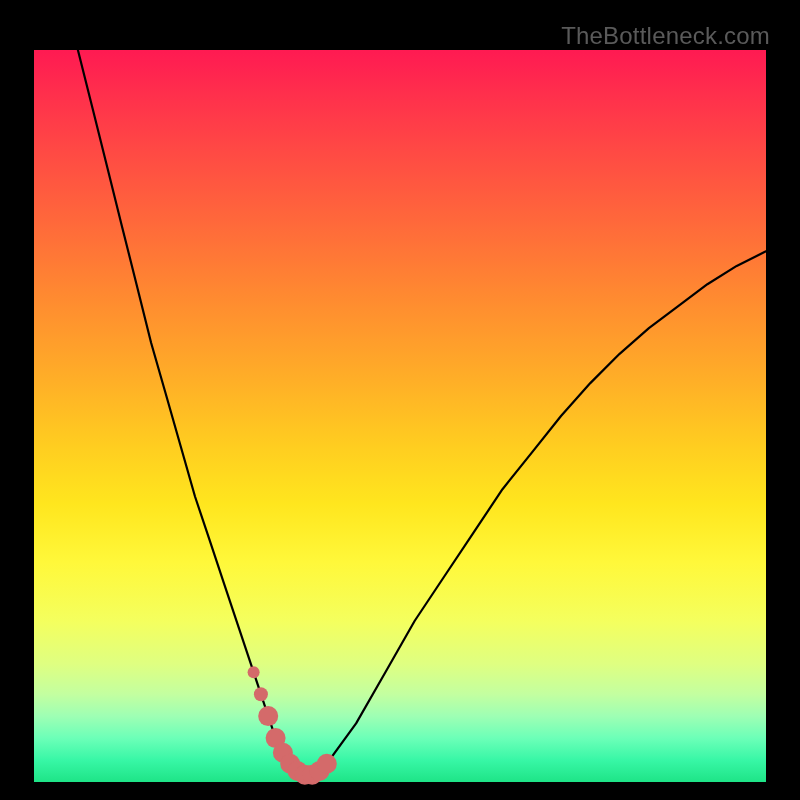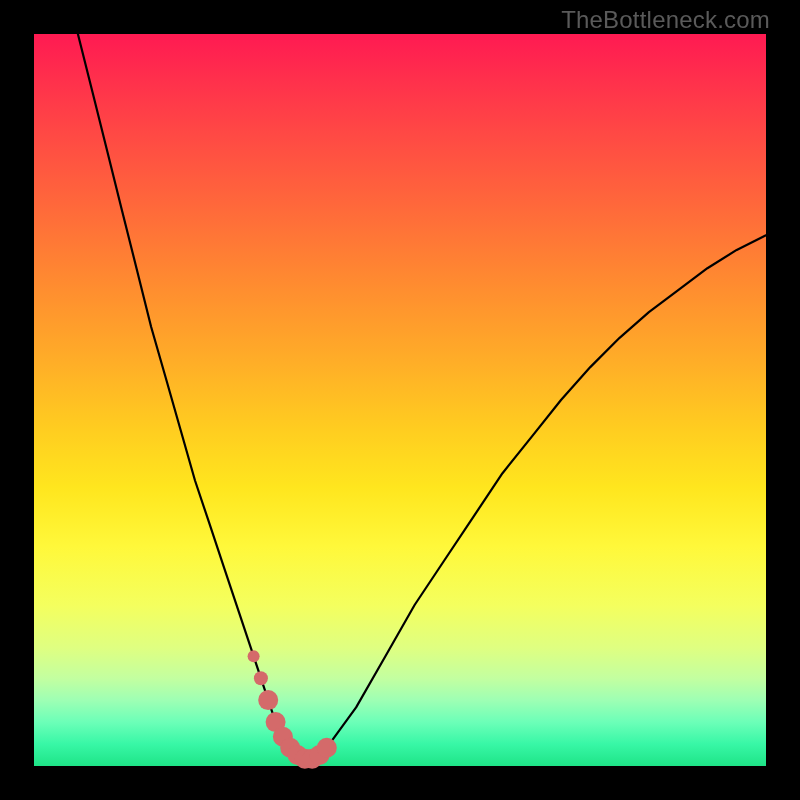--- a/index.html
+++ b/index.html
@@ -6,21 +6,21 @@
     margin: 0;
     padding: 0;
     width: 800px;
     height: 800px;
     background: #000;
     overflow: hidden;
     font-family: Arial, Helvetica, sans-serif;
   }
   .frame {
     position: absolute;
-    top: 0;
+    top: 16px;
     left: 0;
     width: 800px;
     height: 664px;
     background: #000;
   }
   .plot-area {
     position: absolute;
     top: 34px;
     left: 34px;
     width: 732px;

